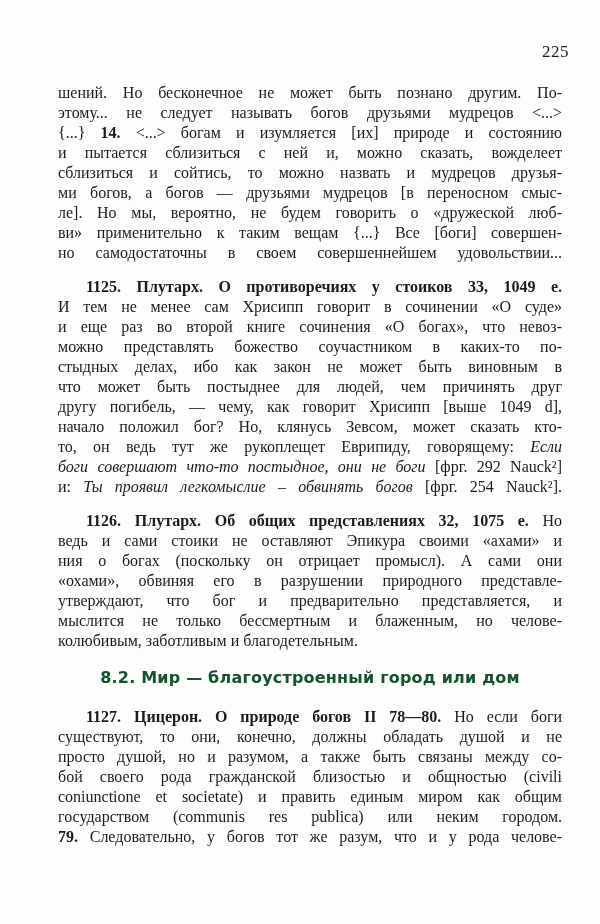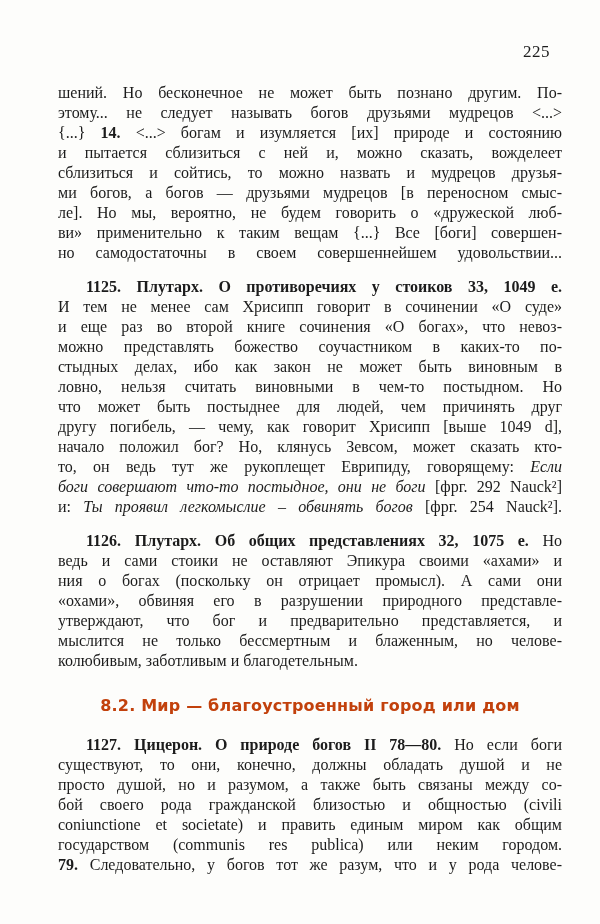--- a/index.html
+++ b/index.html
@@ -12,21 +12,21 @@
     width: 600px;
     height: 924px;
     background: #fdfdfb;
     font-family: "Liberation Serif", serif;
     color: #1c1c1c;
     overflow: hidden;
   }
   .page-number {
     position: absolute;
     top: 42px;
-    right: 50px;
+    right: 31px;
     font-size: 17px;
     letter-spacing: 0.5px;
   }
   .page-body {
     position: absolute;
     left: 58px;
     top: 83px;
     width: 504px;
   }
   .paragraph {
@@ -48,22 +48,22 @@
   }
   .run-b { font-weight: bold; }
   .run-i { font-style: italic; }
   .heading {
     font-family: "DejaVu Sans", sans-serif;
     font-weight: bold;
     font-size: 16px;
     line-height: 22px;
     text-align: center;
     letter-spacing: 0.2px;
-    margin: 24px 0 18px 0;
-    color: #c2410c;
+    margin: 16px 0 18px 0;
+    color: #14532d;
   }
 </style>
 </head>
 <body>
 
 <div class="page">
   <div class="page-number">225</div>
   <div class="page-body">
       <div class="paragraph">
         <div class="line"><span class="run">шений. Но бесконечное не может быть познано другим. По-</span></div>
@@ -75,21 +75,20 @@
         <div class="line"><span class="run">ле]. Но мы, вероятно, не будем говорить о «дружеской люб-</span></div>
         <div class="line"><span class="run">ви» применительно к таким вещам {...} Все [боги] совершен-</span></div>
         <div class="line"><span class="run">но самодостаточны в своем совершеннейшем удовольствии...</span></div>
       </div>
       <div class="paragraph indent">
         <div class="line"><span class="run-b">1125. Плутарх. О противоречиях у стоиков 33, 1049 e.</span></div>
         <div class="line"><span class="run">И тем не менее сам Хрисипп говорит в сочинении «О суде»</span></div>
         <div class="line"><span class="run">и еще раз во второй книге сочинения «О богах», что невоз-</span></div>
         <div class="line"><span class="run">можно представлять божество соучастником в каких-то по-</span></div>
         <div class="line"><span class="run">стыдных делах, ибо как закон не может быть виновным в</span></div>
-        <div class="line"><span class="run">ловно, нельзя считать виновными в чем-то постыдном. Но</span></div>
         <div class="line"><span class="run">что может быть постыднее для людей, чем причинять друг</span></div>
         <div class="line"><span class="run">другу погибель, — чему, как говорит Хрисипп [выше 1049 d],</span></div>
         <div class="line"><span class="run">начало положил бог? Но, клянусь Зевсом, может сказать кто-</span></div>
         <div class="line"><span class="run">то, он ведь тут же рукоплещет Еврипиду, говорящему: </span><span class="run-i">Если</span></div>
         <div class="line"><span class="run-i">боги совершают что-то постыдное, они не боги</span><span class="run"> [фрг. 292 Nauck²]</span></div>
         <div class="line"><span class="run">и: </span><span class="run-i">Ты проявил легкомыслие – обвинять богов</span><span class="run"> [фрг. 254 Nauck²].</span></div>
       </div>
       <div class="paragraph indent">
         <div class="line"><span class="run-b">1126. Плутарх. Об общих представлениях 32, 1075 e.</span><span class="run"> Но</span></div>
         <div class="line"><span class="run">ведь и сами стоики не оставляют Эпикура своими «ахами» и</span></div>

